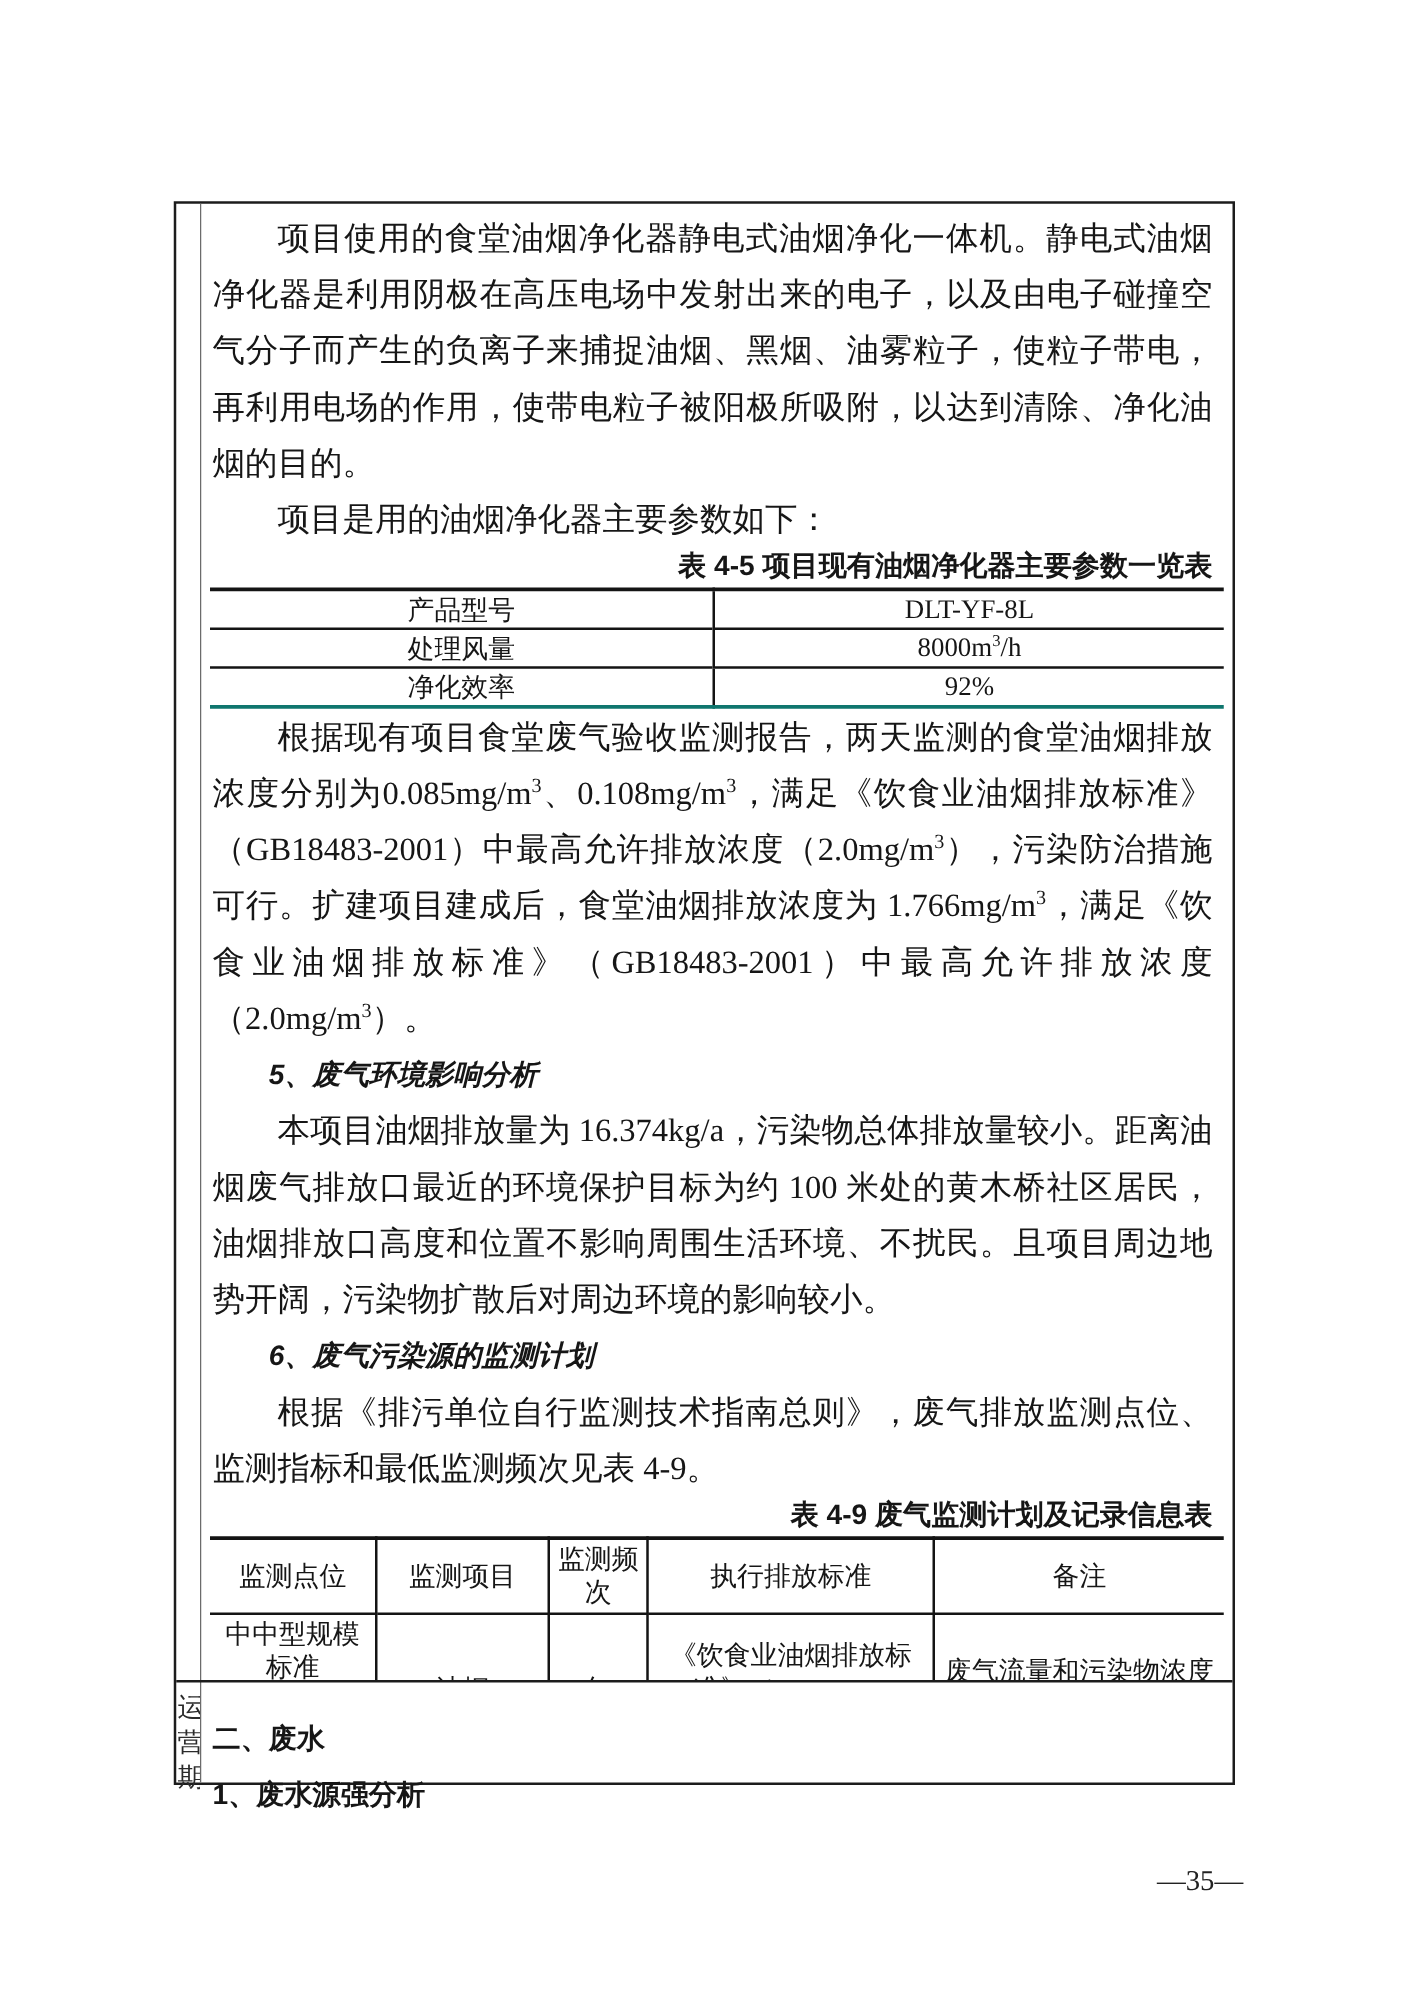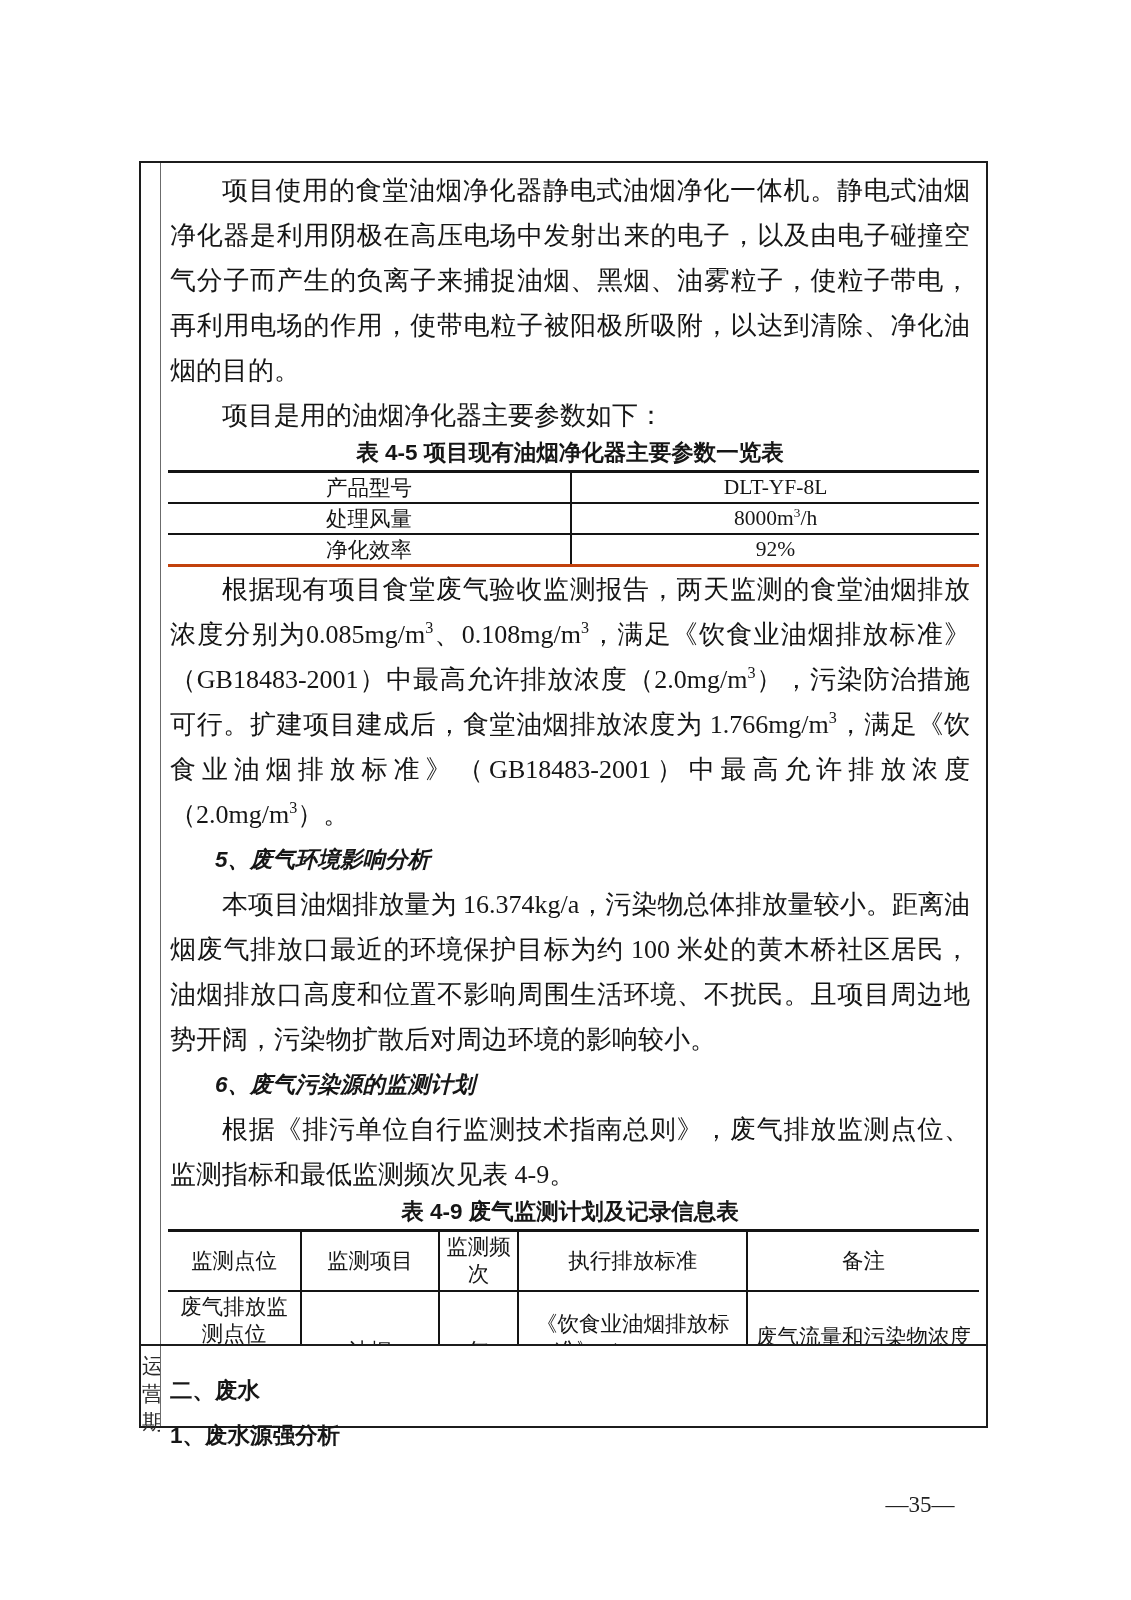--- a/index.html
+++ b/index.html
@@ -23,27 +23,27 @@
     position:absolute;left:20px;top:0;width:829px;height:1181px;
     box-sizing:border-box;padding:5px 20px 0 9px;overflow:hidden;
   }
   p.body{margin:0;font-size:26px;line-height:45px;text-indent:2em;text-align:justify;}
   .heading{
     margin:0;font-size:22.5px;line-height:45px;text-indent:2em;font-weight:bold;
     font-family:"Liberation Sans","DejaVu Sans",sans-serif;
     font-style:italic;
   }
   .caption{
-    margin:0;text-align:center;font-weight:bold;font-size:22.5px;line-height:30px;
+    margin:0;text-align:right;font-weight:bold;font-size:22.5px;line-height:30px;
     font-family:"Liberation Sans","DejaVu Sans",sans-serif;
   }
   sup{font-size:0.62em;vertical-align:super;line-height:0;}
   table{border-collapse:collapse;width:811px;margin:2px 0 0 -2px;table-layout:fixed;}
   
-  .t45{border-top:3px solid #141414;border-bottom:3px solid #c2410c;}
+  .t45{border-top:3px solid #141414;border-bottom:3px solid #0f766e;}
   .t45 td{
     font-size:21.5px;text-align:center;padding:0 4px;height:28px;
     border-top:2px solid #141414;
   }
   .t45 tr:first-child td{border-top:none;}
   .t45 td.lbl{width:48.6%;border-right:2px solid #141414;}
   .t45 tr.tall td{height:37px;}
   
   .t49{border-top:3px solid #141414;border-bottom:3px solid #141414;}
   .t49 th,.t49 td{
@@ -56,21 +56,21 @@
   .t49 td.pt{height:48px;}
   .bottom{
     position:absolute;left:20px;top:1183px;width:829px;box-sizing:border-box;
     padding:22px 20px 0 9px;
   }
   .bottom .bh{
     margin:0;font-size:22.5px;line-height:45px;font-weight:bold;
     font-family:"Liberation Sans","DejaVu Sans",sans-serif;
   }
   .page-number{
-    position:absolute;left:864px;top:1492px;width:112px;text-align:center;
+    position:absolute;left:904px;top:1492px;width:112px;text-align:center;
     font-size:23px;color:#222;
   }
 </style>
 </head>
 <body>
 
 <div class="frame">
   <div class="side-divider"></div>
   <div class="row-divider"></div>
 
@@ -123,21 +123,21 @@
         <tr>
           <th>监测点位</th>
           <th>监测项目</th>
           <th>监测频次</th>
           <th>执行排放标准</th>
           <th>备注</th>
         </tr>
       </thead>
       <tbody>
         <tr>
-          <td class="pt">废气排放监测点位</td>
+          <td class="pt">中中型规模标准</td>
           <td rowspan="2">油烟</td>
           <td rowspan="2">年</td>
           <td rowspan="2">《饮食业油烟排放标准》（GB18483-2001）中中型规模标准</td>
           <td rowspan="2">废气流量和污染物浓度同步监测</td>
         </tr>
         <tr>
           <td class="pt">油烟机净化器出口</td>
         </tr>
       </tbody>
     </table>

